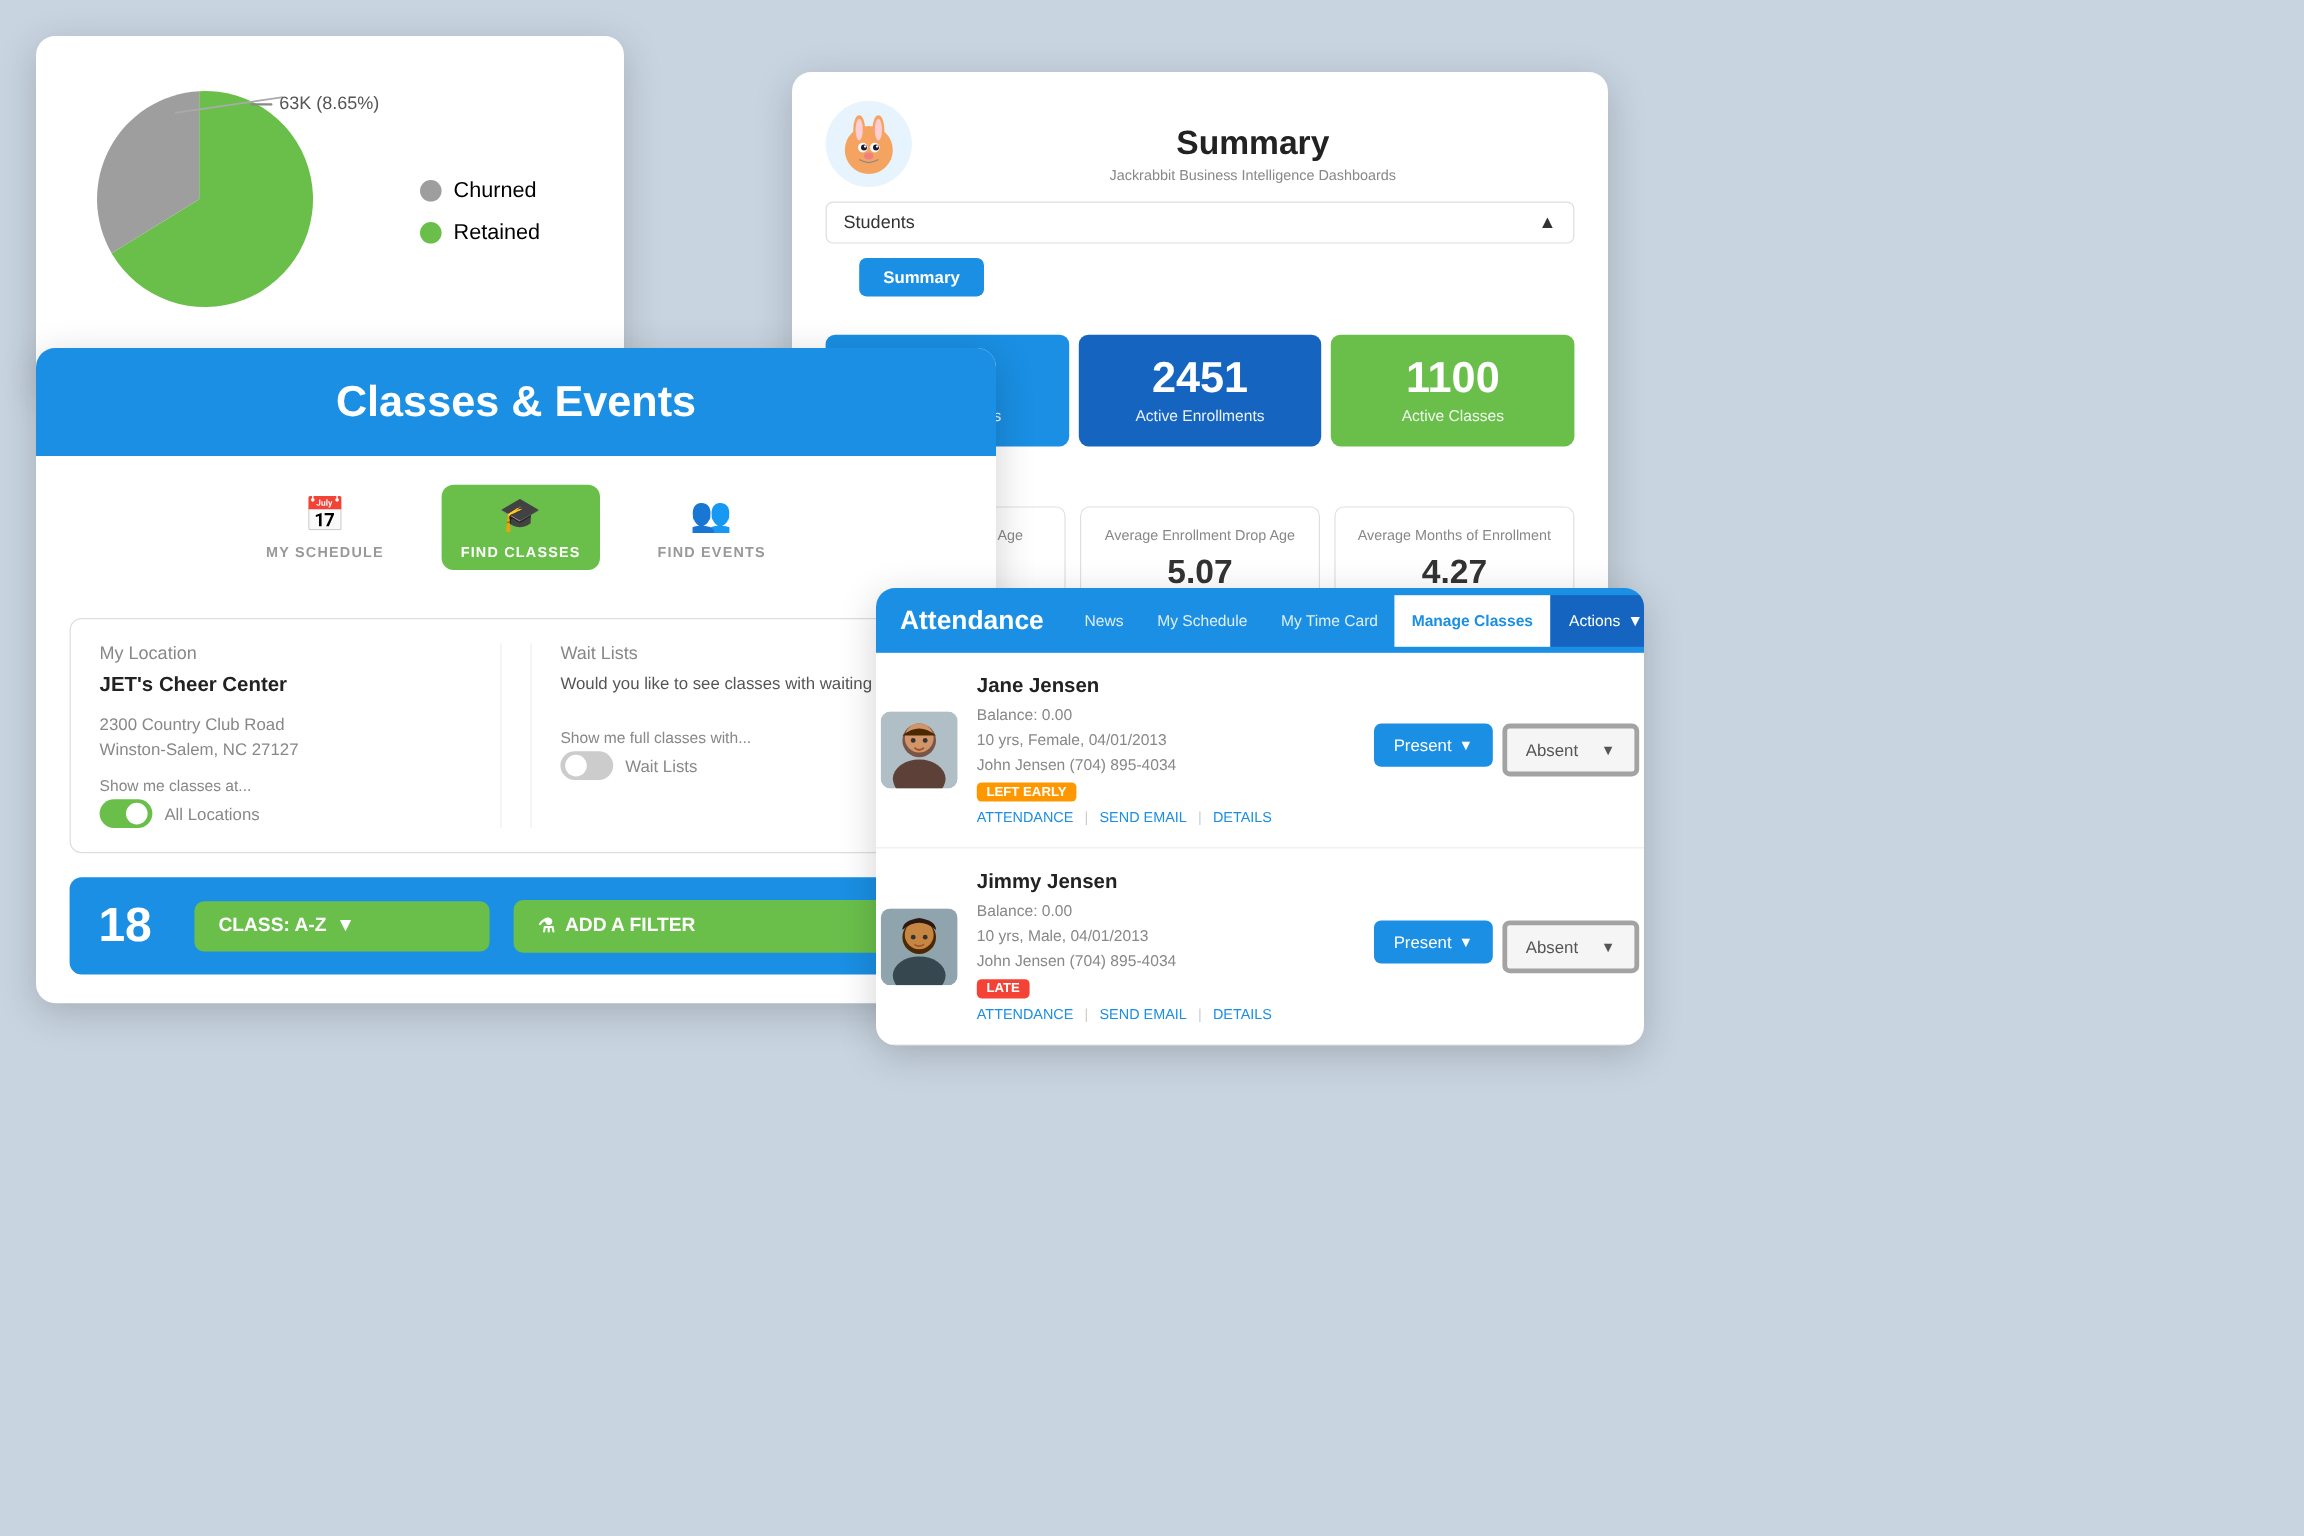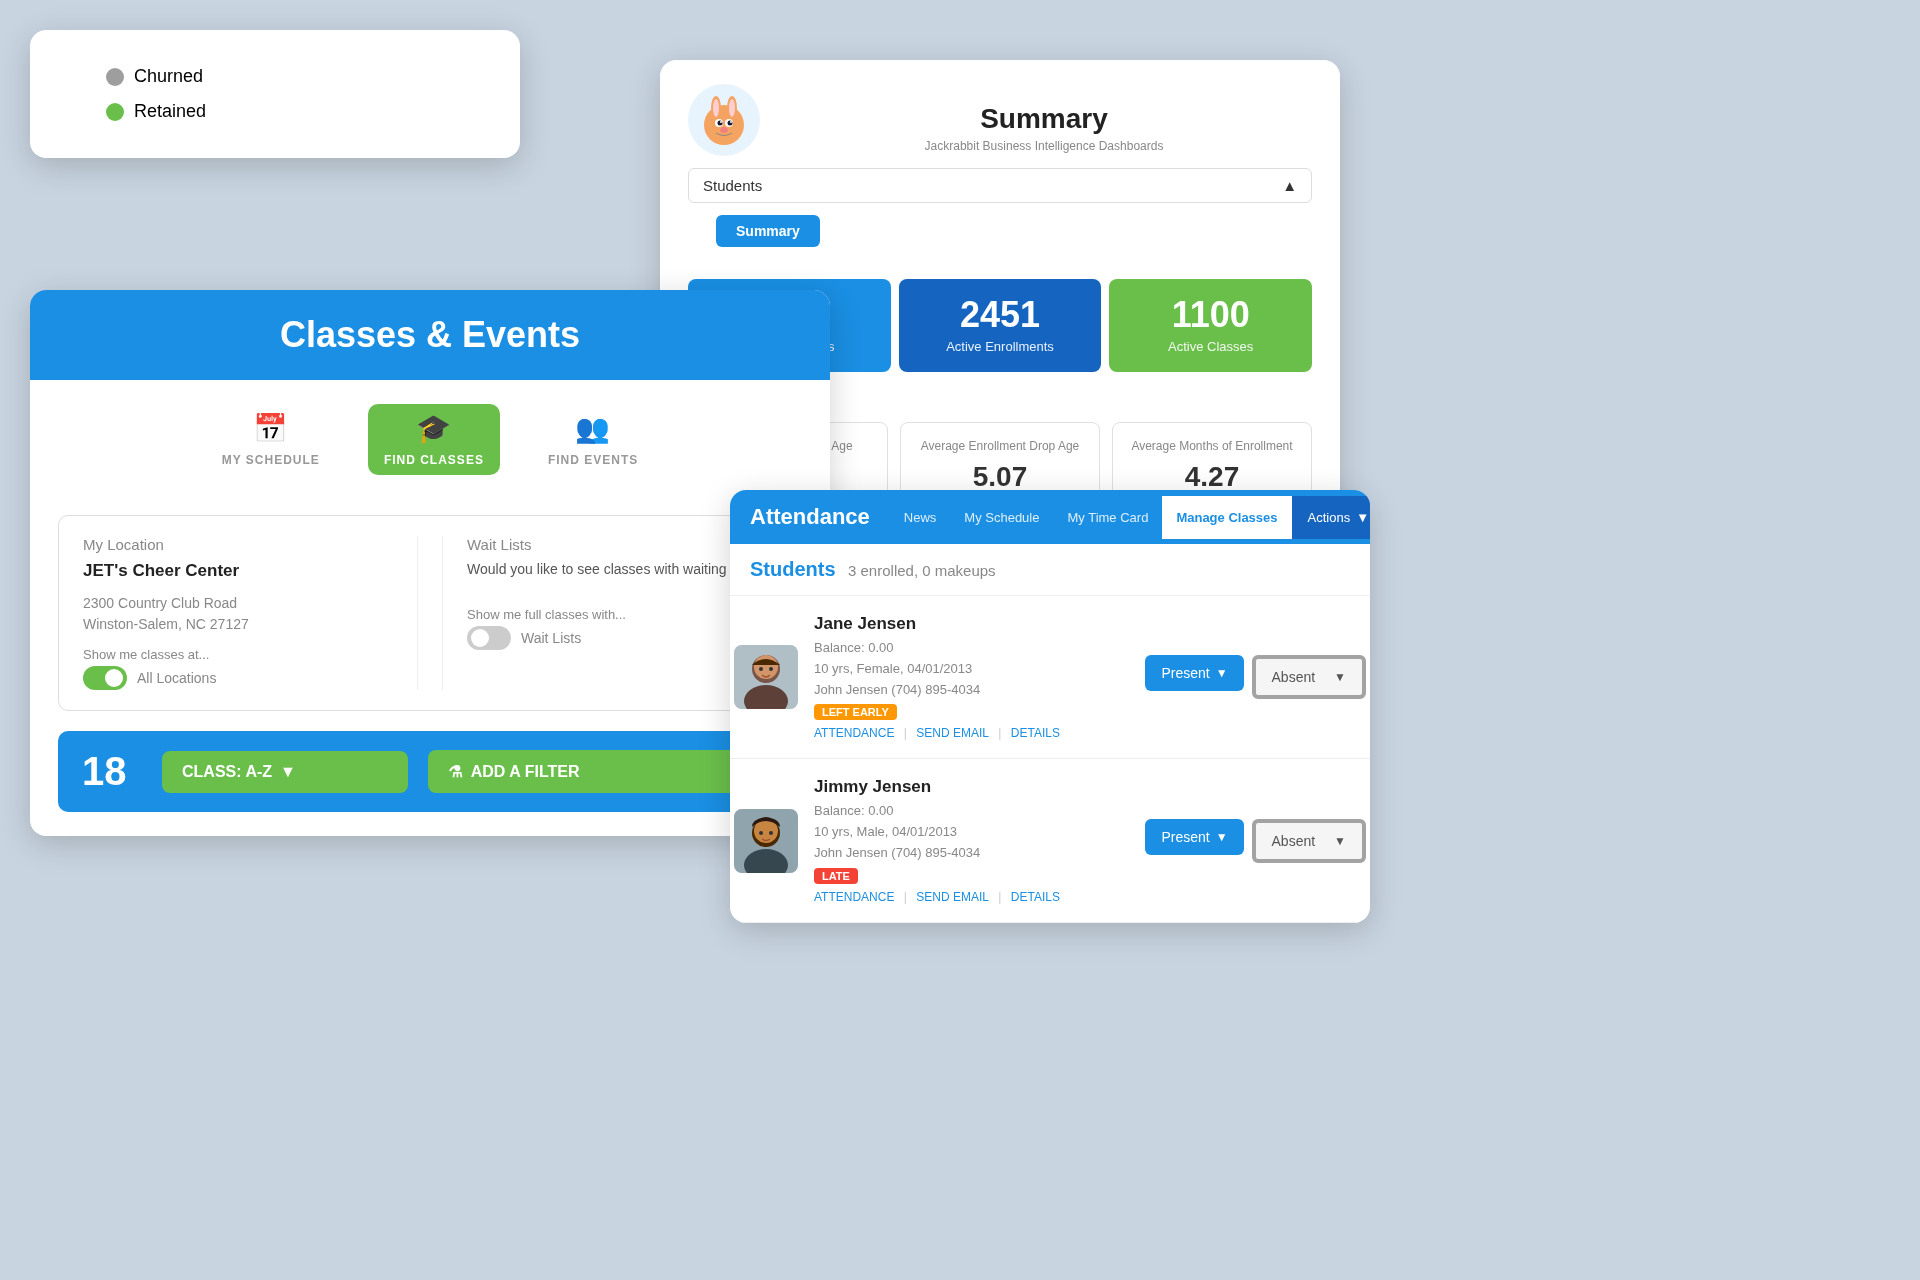--- a/index.html
+++ b/index.html
@@ -544,20 +544,33 @@
     .chevron { font-size: 12px; }
 
     
     .pie-svg { width: 200px; height: 200px; }
   </style>
 </head>
 <body>
 
 <div class="card-churned">
   <div class="chart-area">
+    <div class="pie-container">
+      <svg class="pie-svg" viewBox="0 0 200 200">
+
+        <path d="M100,100 L100,10 A90,90 0 1,1 27,145 Z" fill="#6abf4b"></path>
+
+        <path d="M100,100 L27,145 A90,90 0 0,1 100,10 Z" fill="#9e9e9e"></path>
+
+        <circle cx="100" cy="100" r="0" fill="white"></circle>
+
+        <line x1="80" y1="28" x2="170" y2="15" stroke="#aaa" stroke-width="1.5"></line>
+      </svg>
+      <div class="pie-label">63K (8.65%)</div>
+    </div>
     <div class="legend">
       <div class="legend-item">
         <div class="legend-dot" style="background:#9e9e9e;"></div>
         <span>Churned</span>
       </div>
       <div class="legend-item">
         <div class="legend-dot" style="background:#6abf4b;"></div>
         <span>Retained</span>
       </div>
     </div>
@@ -721,24 +734,20 @@
       </div>
       <div class="att-nav-item active">
         <span>Manage Classes</span>
       </div>
     </div>
     <div class="actions-btn">
       <span>Actions</span>
       <span>▼</span>
     </div>
   </div>
-  <div class="attendance-students-bar">
-    <span class="students-label">Students</span>
-    <span class="students-count">3 enrolled, 0 makeups</span>
-  </div>
 
   <div class="student-row">
     <div class="student-avatar">
       
       <svg width="64" height="64" viewBox="0 0 64 64">
         <rect width="64" height="64" fill="#b0bec5"></rect>
         <circle cx="32" cy="24" r="14" fill="#795548"></circle>
         <ellipse cx="32" cy="56" rx="22" ry="16" fill="#5d4037"></ellipse>
         <circle cx="32" cy="22" r="12" fill="#d2956a"></circle>
         <path d="M18 20 Q32 8 46 20" fill="#4a2800"></path>

